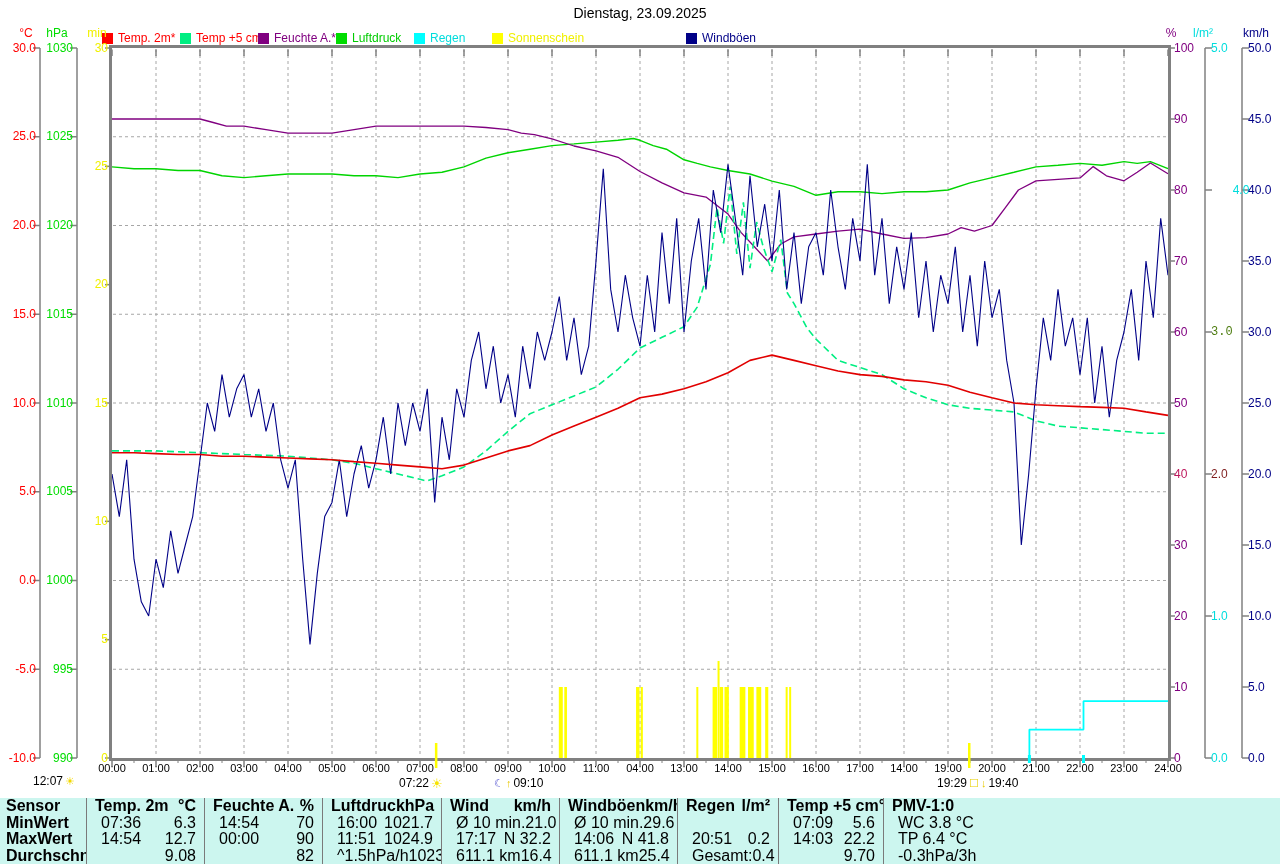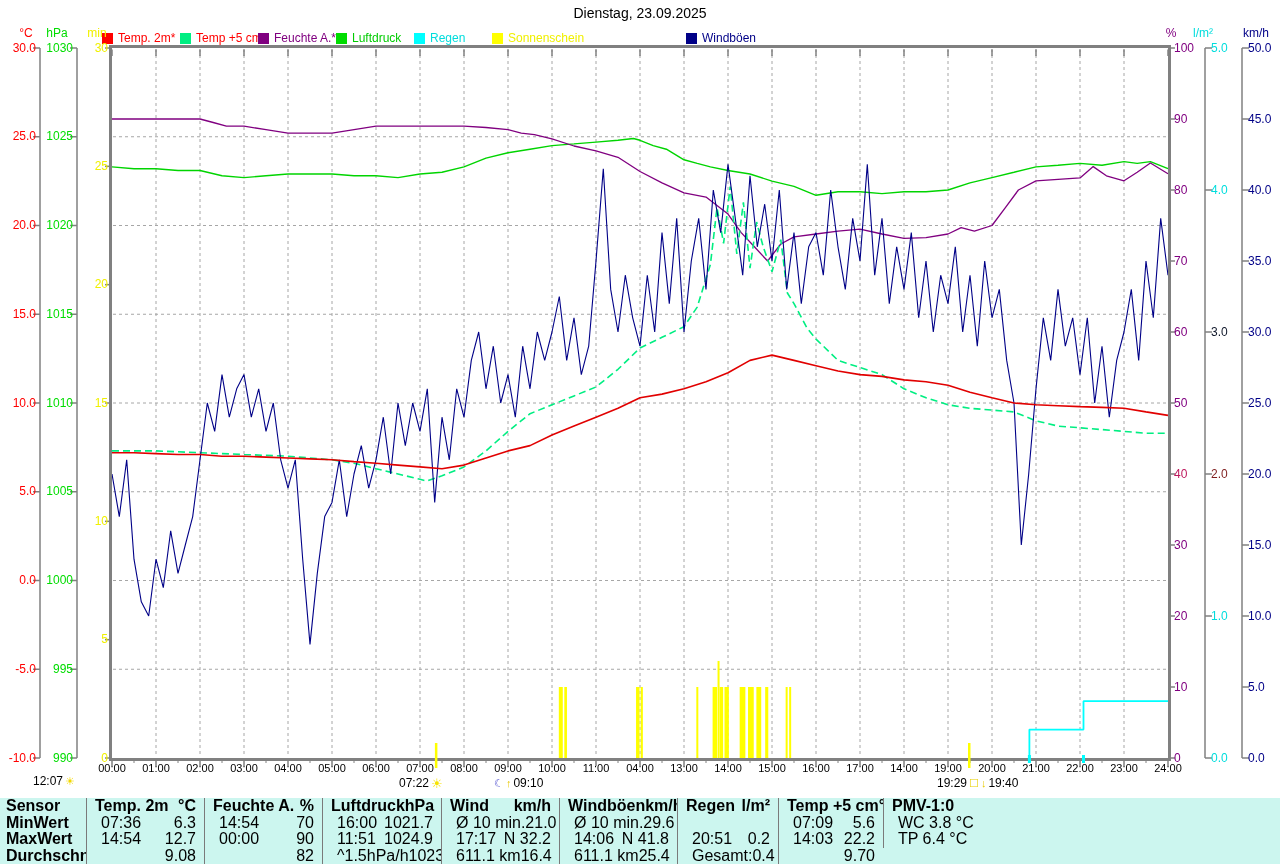--- a/index.html
+++ b/index.html
@@ -298,22 +298,22 @@
       <div class="ticklab" style="color: rgb(128, 0, 128); top: 183.5px; left: 1174px; width: 60px;">80</div>
       <div class="ticklab" style="color: rgb(128, 0, 128); top: 254.5px; left: 1174px; width: 60px;">70</div>
       <div class="ticklab" style="color: rgb(128, 0, 128); top: 325.5px; left: 1174px; width: 60px;">60</div>
       <div class="ticklab" style="color: rgb(128, 0, 128); top: 396.5px; left: 1174px; width: 60px;">50</div>
       <div class="ticklab" style="color: #be185d; top: 467.5px; left: 1174px; width: 60px;">40</div>
       <div class="ticklab" style="color: rgb(128, 0, 128); top: 538.5px; left: 1174px; width: 60px;">30</div>
       <div class="ticklab" style="color: rgb(128, 0, 128); top: 609.5px; left: 1174px; width: 60px;">20</div>
       <div class="ticklab" style="color: rgb(128, 0, 128); top: 680.5px; left: 1174px; width: 60px;">10</div>
       <div class="ticklab" style="color: rgb(128, 0, 128); top: 751.5px; left: 1174px; width: 60px;">0</div>
       <div class="ticklab" style="color: rgb(0, 221, 221); top: 41.5px; left: 1211px; width: 60px;">5.0</div>
-      <div class="ticklab" style="color: rgb(0, 221, 221); top: 183.5px; left: 1211px; width: 60px;">4.0</div>
-      <div class="ticklab" style="color: #0f172a; top: 325.5px; left: 1211px; width: 60px;">3.0</div>
+      <div class="ticklab" style="color: rgb(0, 221, 221); top: 183.5px; left: 1211px; width: 60px; text-align: center;">4.0</div>
+      <div class="ticklab" style="color: #4d7c0f; top: 325.5px; left: 1211px; width: 60px; font-family: Liberation Mono, monospace;">3.0</div>
       <div class="ticklab" style="color: #7f1d1d; top: 467.5px; left: 1211px; width: 60px;">2.0</div>
       <div class="ticklab" style="color: rgb(0, 221, 221); top: 609.5px; left: 1211px; width: 60px;">1.0</div>
       <div class="ticklab" style="color: rgb(0, 221, 221); top: 751.5px; left: 1211px; width: 60px;">0.0</div>
       <div class="ticklab" style="color: rgb(0, 0, 135); top: 41.5px; left: 1248px; width: 60px;">50.0</div>
       <div class="ticklab" style="color: rgb(0, 0, 135); top: 112.5px; left: 1248px; width: 60px;">45.0</div>
       <div class="ticklab" style="color: rgb(0, 0, 135); top: 183.5px; left: 1248px; width: 60px;">40.0</div>
       <div class="ticklab" style="color: rgb(0, 0, 135); top: 254.5px; left: 1248px; width: 60px;">35.0</div>
       <div class="ticklab" style="color: rgb(0, 0, 135); top: 325.5px; left: 1248px; width: 60px;">30.0</div>
       <div class="ticklab" style="color: rgb(0, 0, 135); top: 396.5px; left: 1248px; width: 60px;">25.0</div>
       <div class="ticklab" style="color: rgb(0, 0, 135); top: 467.5px; left: 1248px; width: 60px;">20.0</div>
@@ -488,14 +488,17 @@
         <span class="rgt">25.4</span>
       </div>
       <div class="tcell sep datacell">
         <span class="lft">Gesamt:</span>
         <span class="rgt">0.4</span>
       </div>
       <div class="tcell sep datacell">
         <span class="lft"></span>
         <span class="rgt">9.70</span>
       </div>
+      <div class="tcell sep datacell">
+        <span class="lft">-0.3hPa/3h</span>
+      </div>
     </div>
 </div>
 
 </body></html>

